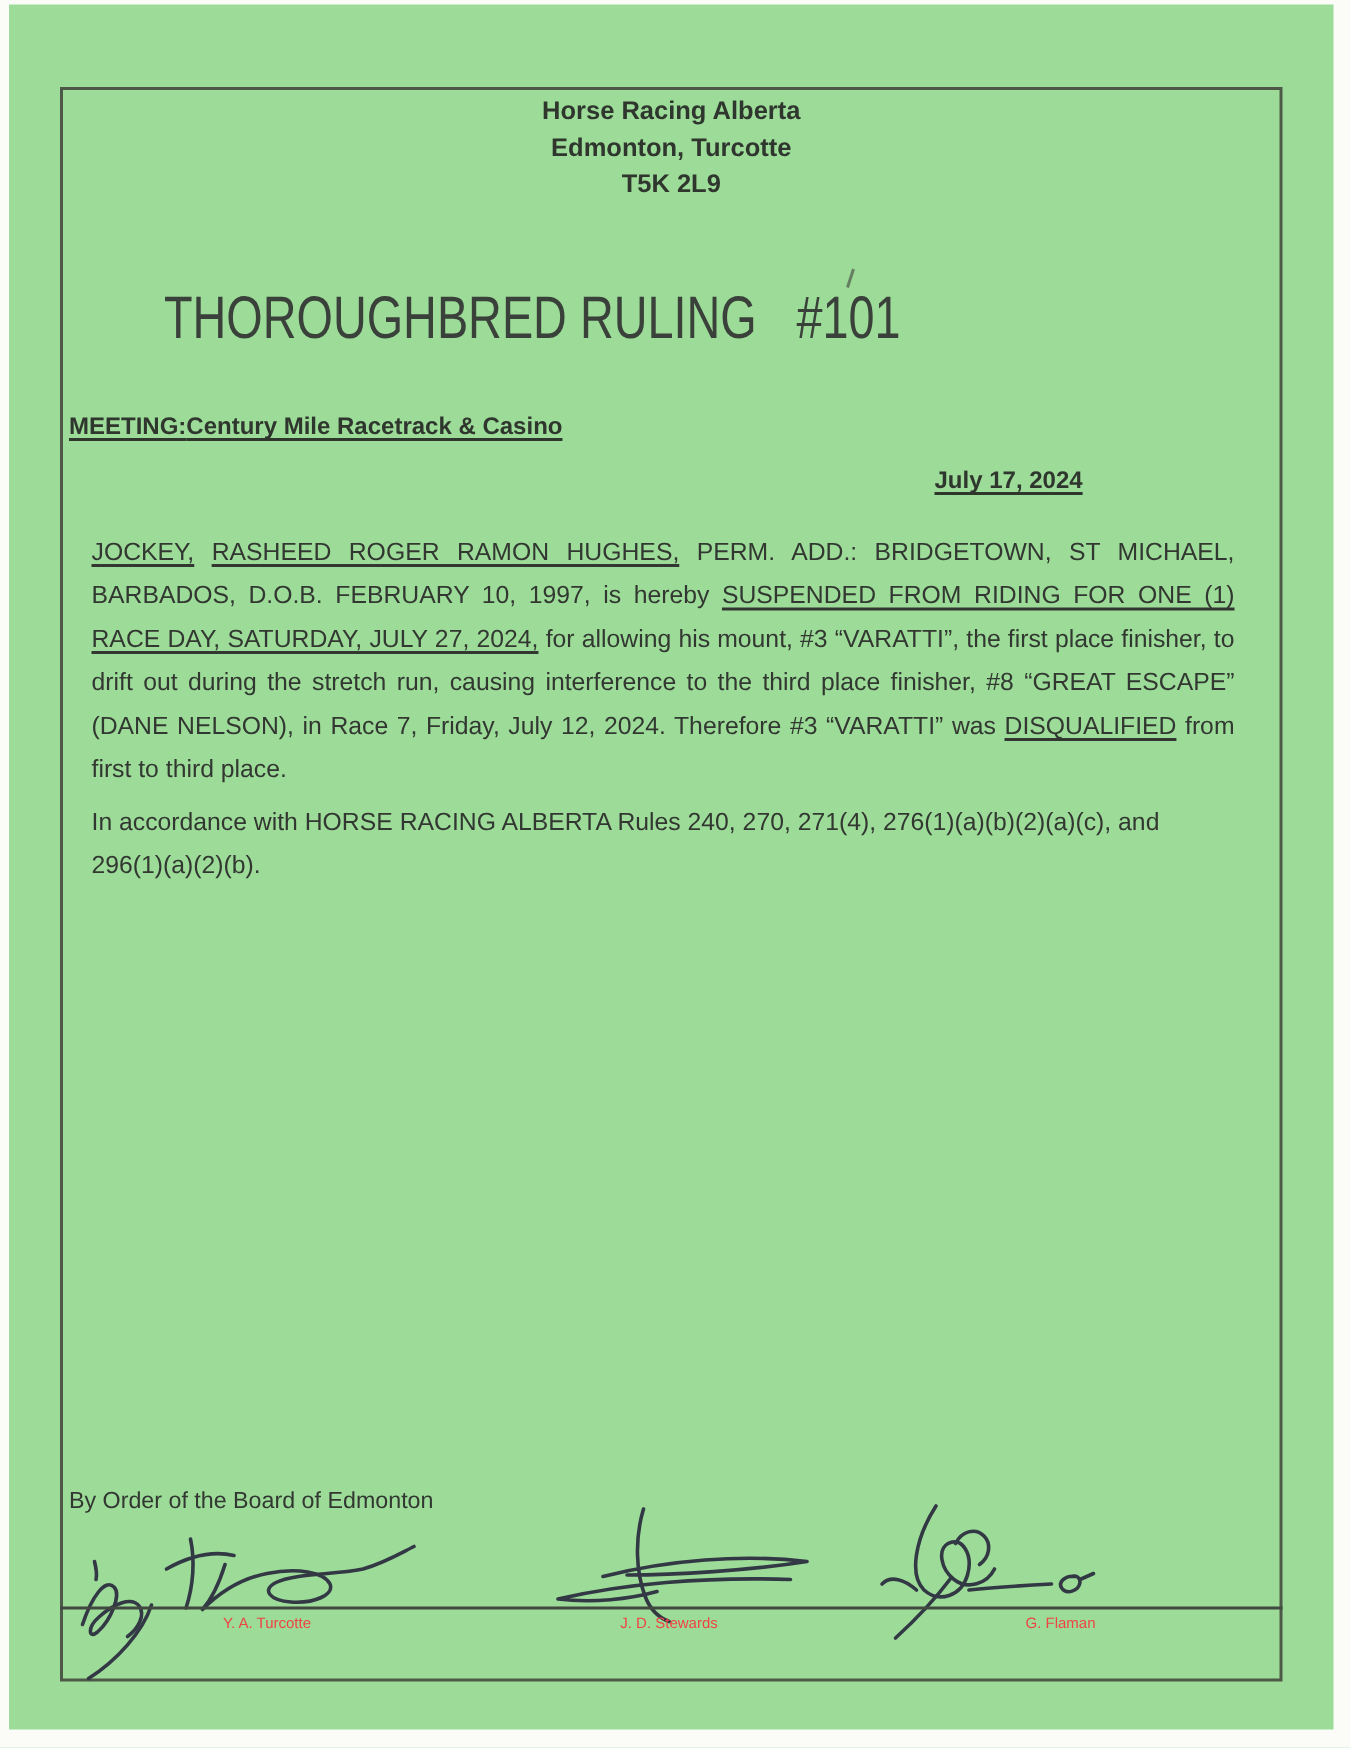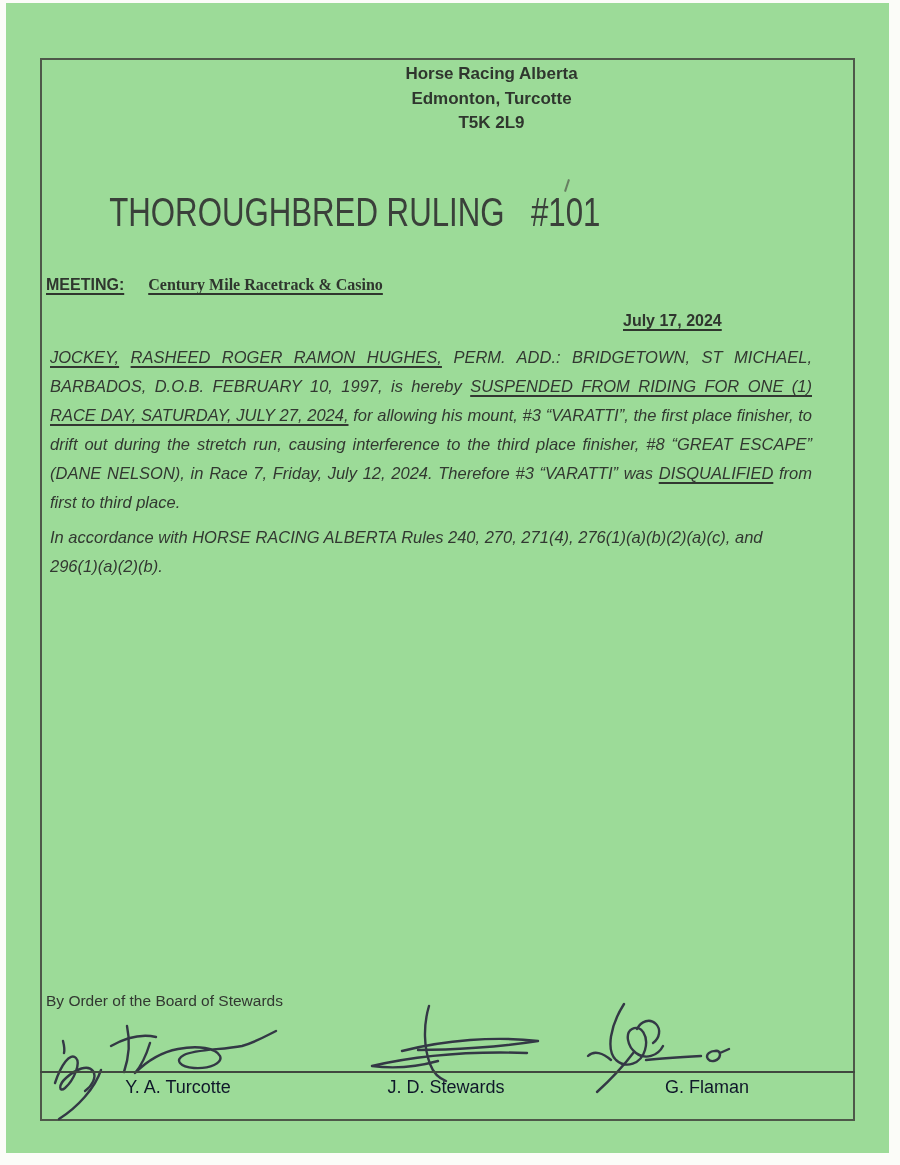--- a/index.html
+++ b/index.html
@@ -1,38 +1,38 @@
 <!DOCTYPE html>
 <html><head>
 <meta charset="utf-8">
 <style>
   html,body{margin:0;padding:0;}
   body{width:900px;height:1165px;font-family:"Liberation Sans",sans-serif;}
   .canvas{position:relative;width:900px;height:1165px;background:#fbfcf8;overflow:hidden;}
   .paper{position:absolute;left:6px;top:3px;right:11px;bottom:12px;background:#9cdb98;}
   .frame{position:absolute;left:40px;top:58px;width:811px;height:1059px;border:2px solid #4e5849;}
   .hdr{position:absolute;left:40px;top:62px;width:815px;text-align:center;
-       font-weight:bold;font-size:17px;line-height:24.5px;color:#2f362e;padding-left:44px;}
+       font-weight:bold;font-size:17px;line-height:24.5px;color:#2f362e;}
   .title-row{position:absolute;left:40px;top:190px;width:645px;text-align:left;color:#3a403a;}
   .title-inner{display:inline-block;transform:scaleX(0.78);transform-origin:center;
        font-size:40px;font-weight:400;white-space:nowrap;letter-spacing:0px;}
   .title-gap{display:inline-block;width:34px;}
   .tick{position:absolute;left:566px;top:179px;width:2px;height:13px;background:#55604f;
        transform:rotate(18deg);opacity:.75;}
   .meeting{position:absolute;left:46px;top:276px;width:780px;font-size:16px;font-weight:bold;color:#2f362e;}
   .meeting .u, .u{text-decoration:underline;text-decoration-thickness:1.5px;text-underline-offset:3px;}
-  .meeting-venue{margin-left:24px;font-family:Liberation Serif, serif;}
+  .meeting-venue{}
   .meeting-date{position:absolute;left:577px;top:0;margin-top:36px;}
   .bodytext{position:absolute;left:46px;width:762px;font-size:16.5px;line-height:29px;
-       color:#323831;text-align:justify;margin:4px;font-style:italic;}
+       color:#323831;text-align:justify;margin:15px;}
   #p1{top:339px;}
   #p2{top:519px;text-align:left;}
   .byorder{position:absolute;left:46px;top:992px;font-size:15.5px;color:#323831;}
   .sigline{position:absolute;left:40px;top:1071px;width:815px;height:2px;background:#40483f;}
-  .signame{position:absolute;top:1077px;transform:translateX(-50%);font-size:18px;color:#0f172a;}
+  .signame{position:absolute;top:1077px;transform:translateX(-50%);font-size:10px;color:#ef4444;}
   #name1{left:178px;} #name2{left:446px;} #name3{left:707px;}
   .sigsvg{position:absolute;left:40px;top:1000px;width:820px;height:125px;}
   .sigsvg path{fill:none;stroke:#333845;stroke-width:2.4;stroke-linecap:round;stroke-linejoin:round;}
 </style>
 </head>
 <body>
 
 <div class="canvas">
   <div class="paper"></div>
   <div class="frame"></div>
@@ -50,21 +50,21 @@
 
   <div class="meeting">
     <span class="u">MEETING:</span><span class="u meeting-venue">Century Mile Racetrack &amp; Casino</span>
     <span class="u meeting-date">July 17, 2024</span>
   </div>
 
   <p class="bodytext" id="p1"><span class="u">JOCKEY,</span><span> </span><span class="u">RASHEED ROGER RAMON HUGHES,</span><span> PERM. ADD.: BRIDGETOWN, ST MICHAEL, BARBADOS, D.O.B. FEBRUARY 10, 1997, is hereby </span><span class="u">SUSPENDED FROM RIDING FOR ONE (1) RACE DAY, SATURDAY, JULY 27, 2024,</span><span> for allowing his mount, #3 “VARATTI”, the first place finisher, to drift out during the stretch run, causing interference to the third place finisher, #8 “GREAT ESCAPE” (DANE NELSON), in Race 7, Friday, July 12, 2024. Therefore #3 “VARATTI” was </span><span class="u">DISQUALIFIED</span><span> from first to third place.</span></p>
 
   <p class="bodytext" id="p2">In accordance with HORSE RACING ALBERTA Rules 240, 270, 271(4), 276(1)(a)(b)(2)(a)(c), and 296(1)(a)(2)(b).</p>
 
-  <div class="byorder">By Order of the Board of Stewards</div>
+  <div class="byorder">By Order of the Board of Edmonton</div>
 
   <svg class="sigsvg" viewBox="40 1000 820 125">
     <g>
       <path d="M63,1041 C64,1045 65,1049 64,1053"></path>
       <path d="M55,1083 C61,1065 70,1052 76,1058 C81,1063 74,1080 65,1088 C59,1093 58,1085 66,1078 C76,1069 88,1064 93,1071 C97,1077 92,1086 85,1091"></path>
       <path d="M101,1070 C95,1088 78,1107 59,1119"></path>
       <path d="M127,1026 C130,1040 129,1057 124,1072"></path>
       <path d="M111,1046 C127,1037 143,1034 156,1037"></path>
       <path d="M150,1043 C146,1056 141,1066 135,1073 C148,1060 162,1052 178,1049 C198,1045 216,1048 220,1056 C223,1063 210,1069 194,1068 C180,1067 174,1060 184,1055 C196,1049 222,1050 242,1046 C256,1042 266,1036 276,1031"></path>
     </g>

